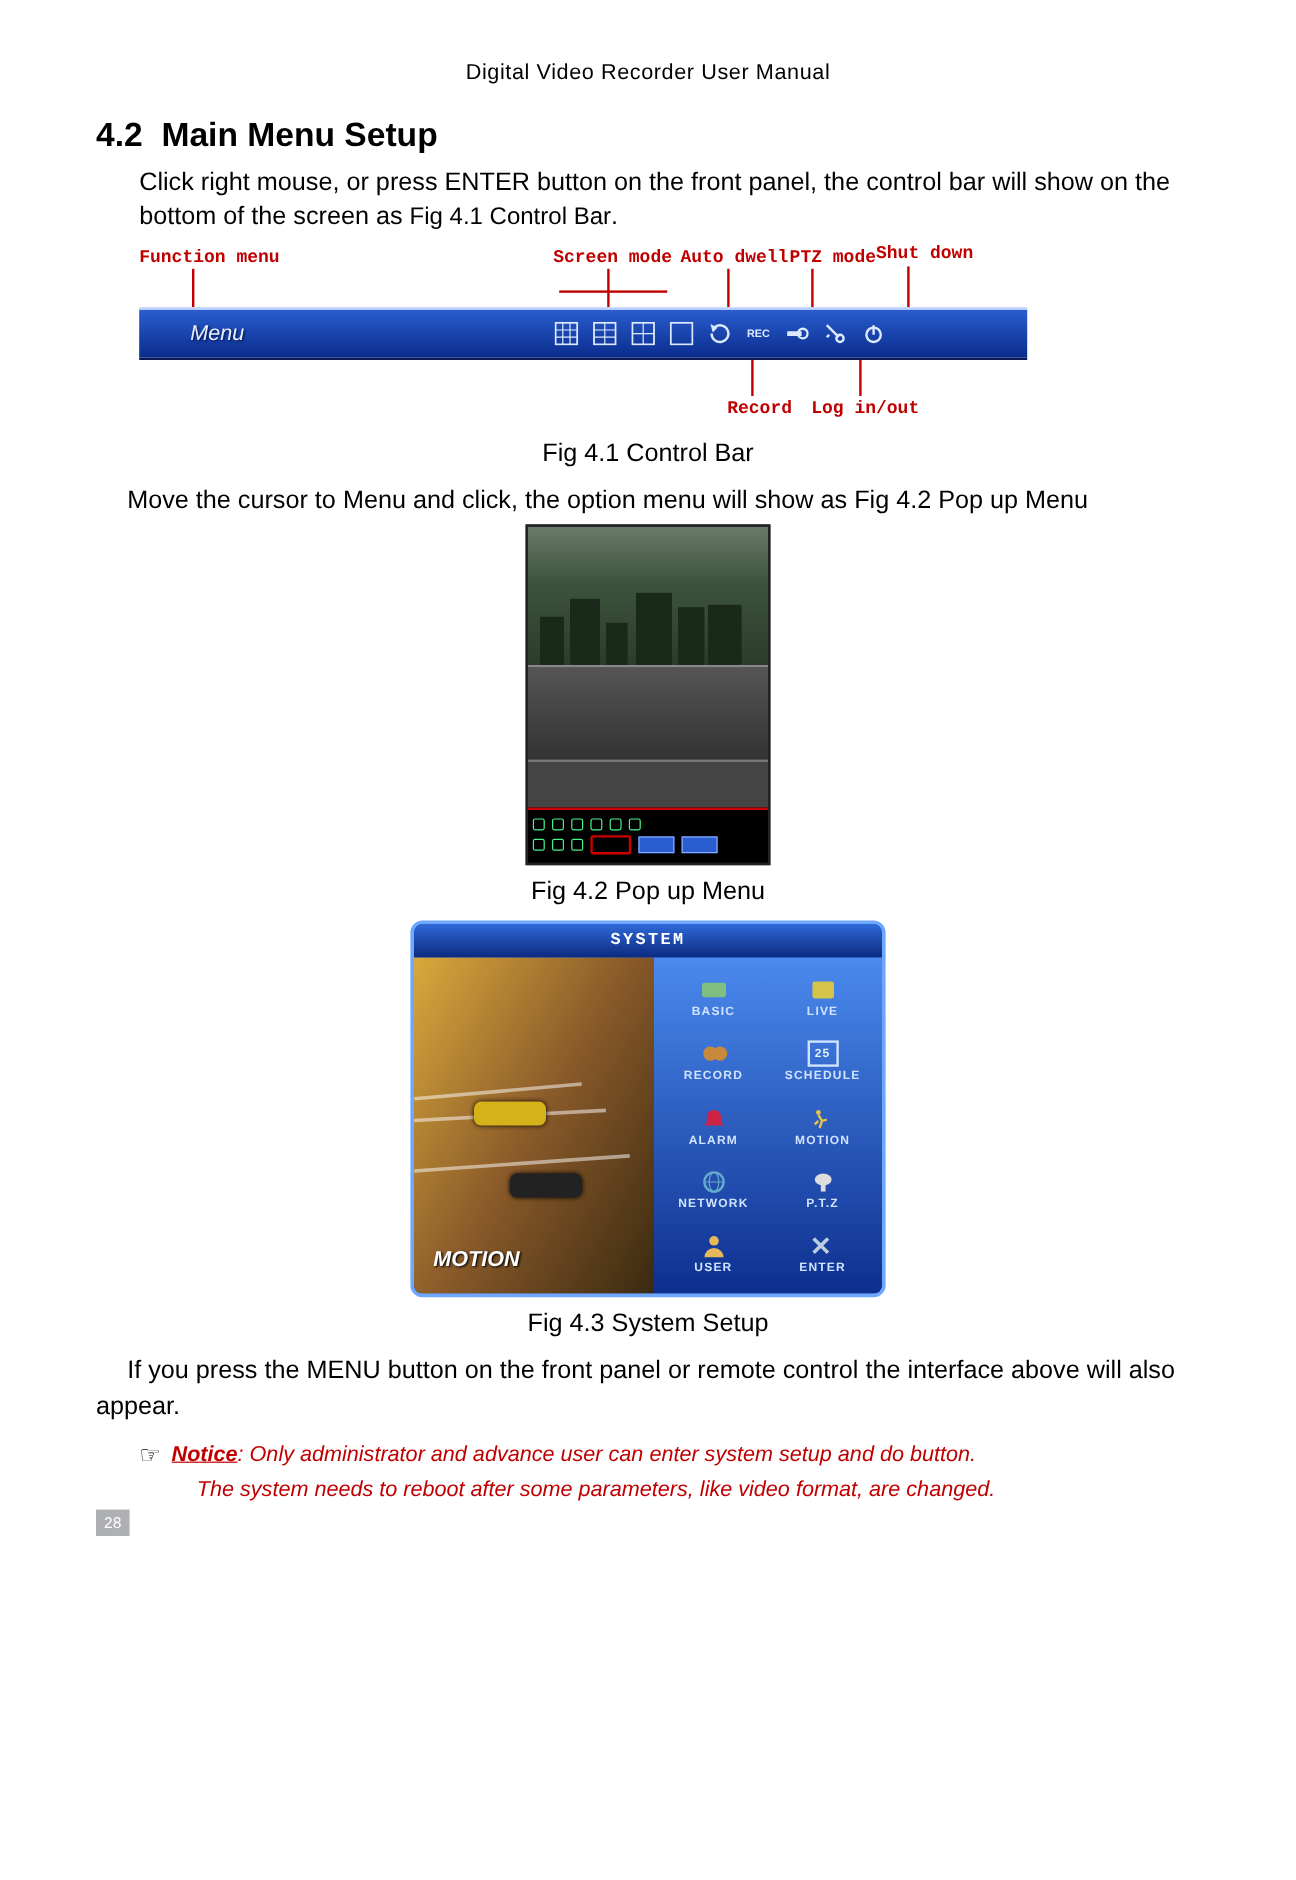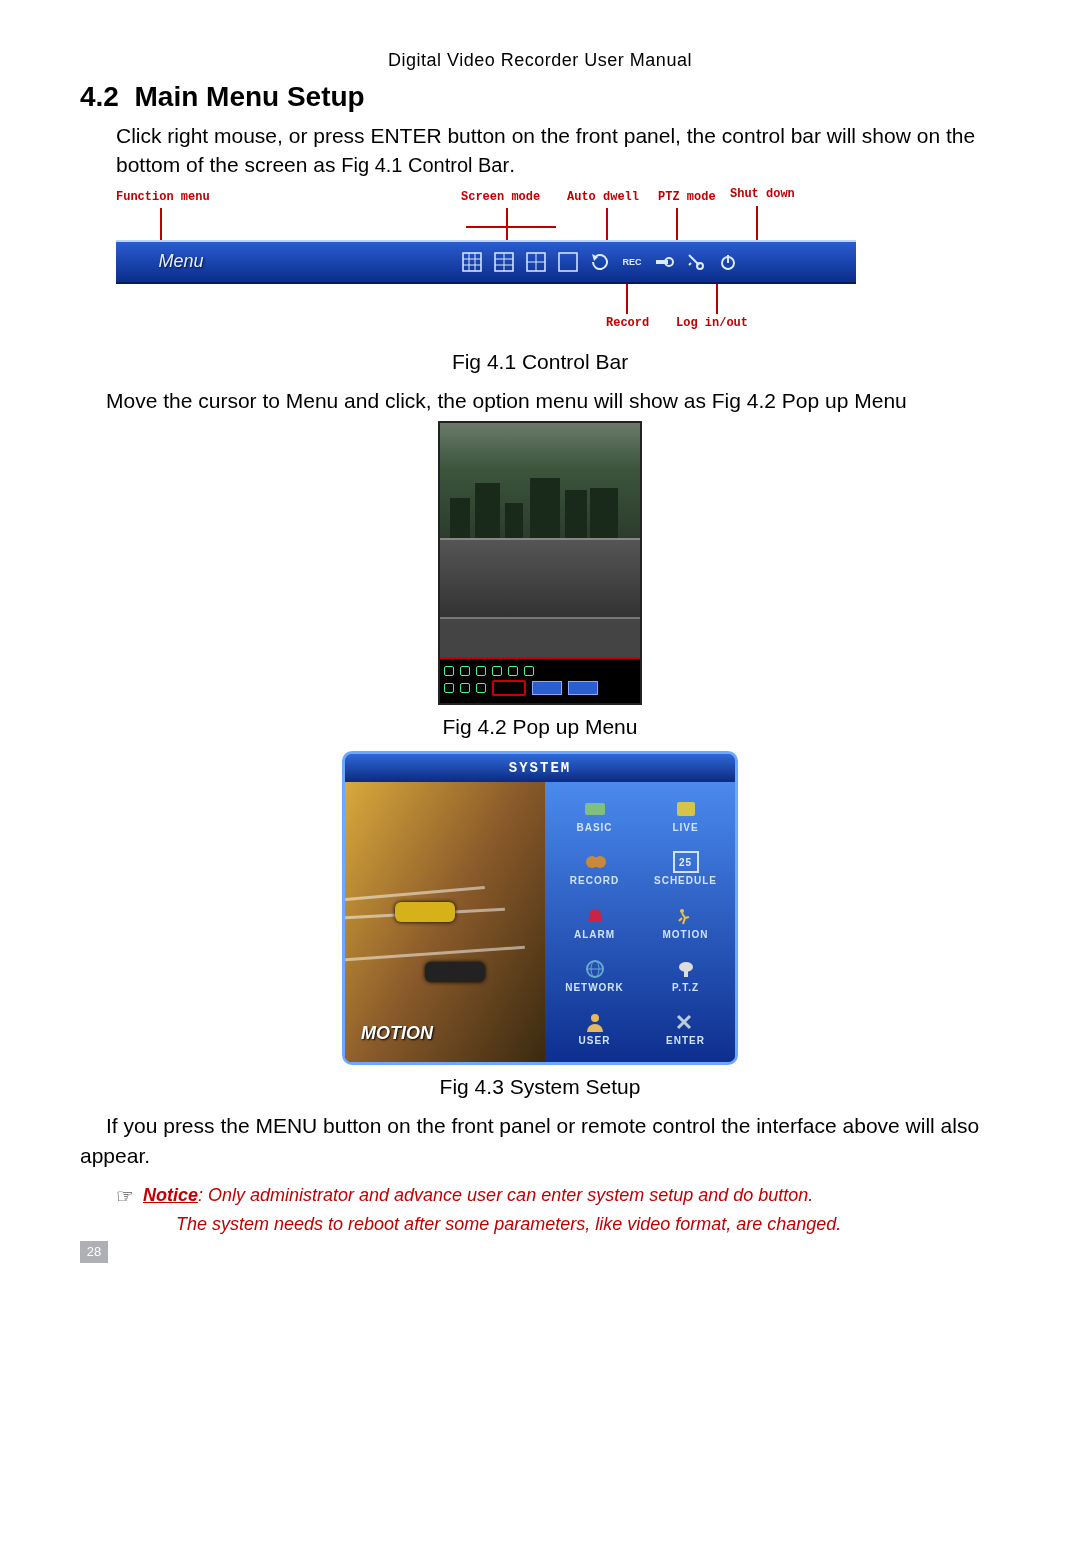--- a/index.html
+++ b/index.html
@@ -10,21 +10,21 @@
     background: #fff;
     width: 1080px;
   }
   .page {
     padding: 50px 80px 40px 80px;
     box-sizing: border-box;
   }
   .header {
     text-align: center;
     font-size: 18px;
-    margin-bottom: 10px;
+    margin-bottom: 26px;
     letter-spacing: 0.5px;
   }
   .section-title {
     font-size: 28px;
     font-weight: bold;
     margin: 0 0 8px 0;
   }
   .indent {
     margin-left: 36px;
   }
@@ -34,21 +34,21 @@
   .controlbar-wrap {
     margin: 10px 0 10px 36px;
     position: relative;
     width: 740px;
     height: 150px;
   }
   .cb-label {
     position: absolute;
     font-family: "Courier New", monospace;
     font-weight: bold;
-    font-size: 12px;
+    font-size: 15px;
     color: #c00000;
     white-space: nowrap;
   }
   .cb-stem {
     position: absolute;
     width: 2px;
     background: #c00000;
   }
   .cb-stem-h {
     position: absolute;
@@ -482,17 +482,17 @@
 
   <p style="text-indent:26px;">
     <span>If you press the MENU button on the front panel or remote control the interface above will also appear.</span>
   </p>
 
   <div class="notice-block">
     <div class="notice-line">
       <span class="hand-icon">☞</span>
       <span class="notice-label">Notice</span><span>: Only administrator and advance user can enter system setup and do button.</span>
     </div>
-    <div class="notice-line" style="margin-left:60px">The system needs to reboot after some parameters, like video format, are changed.</div>
+    <div class="notice-line" style="margin-left:48px">The system needs to reboot after some parameters, like video format, are changed.</div>
   </div>
 
   <div class="page-num">28</div>
 </div>
 
 </body></html>

